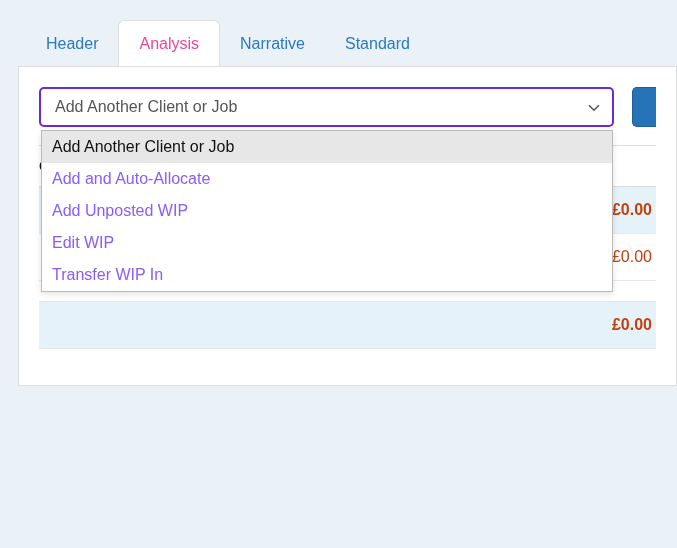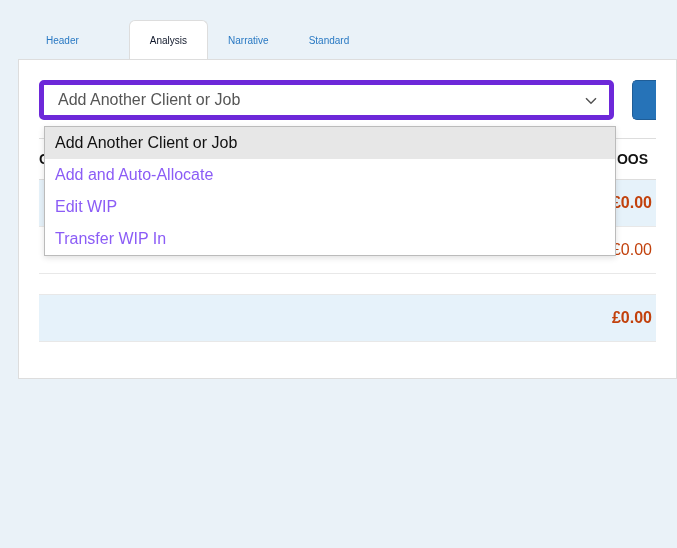--- a/index.html
+++ b/index.html
@@ -9,54 +9,53 @@
     width: 677px;
     height: 548px;
     overflow: hidden;
   }
   .page {
     padding: 20px 0 0 18px;
   }
   .tabs {
     display: flex;
     align-items: flex-end;
-    font-size: 10px;
+    font-size: 16px;
     padding-left: 8px;
     text-align: center;
   }
   .tab {
     color: #2979c3;
     padding: 14px 20px 14px 20px;
     cursor: pointer;
   }
   .tab.active {
-    color: #0f172a;
+    color: #ec4899;
     background: #fff;
     border: 1px solid #ddd;
     border-bottom: none;
     border-radius: 6px 6px 0 0;
-    margin-left: 30px;
   }
   .panel {
     background: #fff;
     border: 1px solid #ddd;
     margin-top: -1px;
     padding: 20px 20px 0 20px;
     position: relative;
     min-height: 320px;
   }
   .select-wrap {
     position: relative;
     display: flex;
     gap: 18px;
   }
   .select-box {
     flex: 1;
     height: 40px;
-    border: 5px solid #6d28d9;
+    border: 2px solid #6d28d9;
     border-radius: 5px;
     background: #fff;
     padding: 0 38px 0 14px;
     font-size: 16px;
     color: #555;
     display: flex;
     align-items: center;
     cursor: pointer;
     position: relative;
     width: 572px;
@@ -157,32 +156,32 @@
         <span>Add Another Client or Job</span>
         <span class="chev">
           <svg width="12" height="8" viewBox="0 0 12 8">
               <path d="M1 1 L6 6 L11 1" stroke="#555" stroke-width="1.5" fill="none"></path>
             </svg>
         </span>
 
         <div class="dropdown">
           <div class="opt selected">Add Another Client or Job</div>
           <div class="opt">Add and Auto-Allocate</div>
+          <div class="opt">Add Unposted WIP</div>
           <div class="opt">Edit WIP</div>
           <div class="opt">Transfer WIP In</div>
         </div>
       </div>
 
       <div class="side-btn"></div>
     </div>
 
     <div class="table-area">
       <div class="thead">
         <div class="c1">C</div>
-        <div class="c2">OOS</div>
       </div>
 
       <div class="row band">
         <div class="c1"></div>
         <div class="c2">£0.00</div>
       </div>
 
       <div class="row">
         <div class="c1"></div>
         <div class="c2">£0.00</div>

